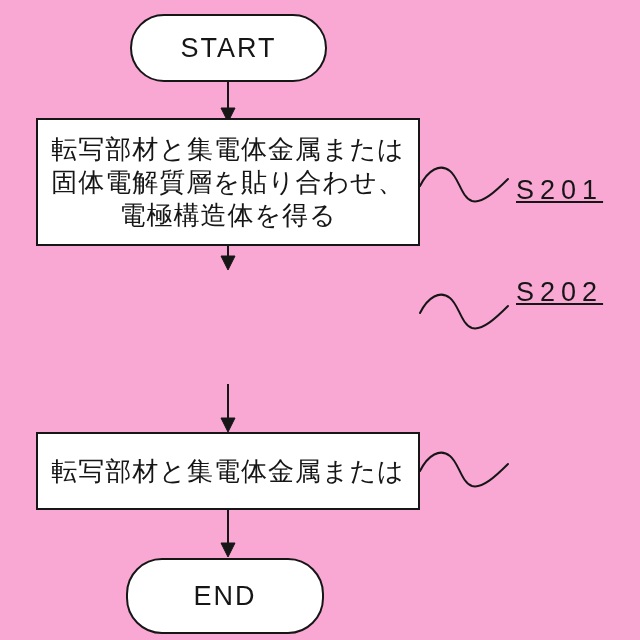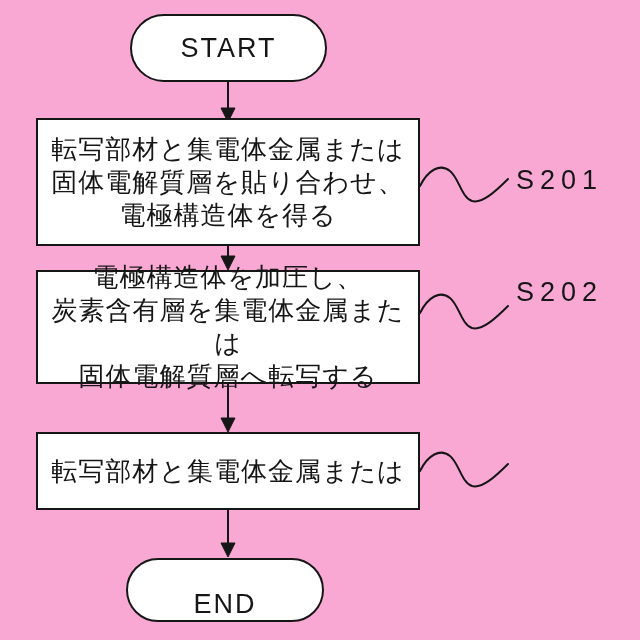--- a/index.html
+++ b/index.html
@@ -34,21 +34,21 @@
     justify-content: center;
     text-align: center;
   }
   .pill {
     border-radius: 36px;
     font-size: 27px;
     letter-spacing: 2px;
     font-weight: 400;
   }
   .pill.start { left: 130px; top: 14px;  width: 197px; height: 68px; }
-  .pill.end   { left: 126px; top: 558px; width: 198px; height: 64px; align-items: flex-end; }
+  .pill.end   { left: 126px; top: 558px; width: 198px; height: 76px; }
   .box {
     left: 36px;
     width: 384px;
     font-size: 26px;
     letter-spacing: 1px;
     line-height: 33px;
   }
   .box .box-text {
     white-space: pre-line;
   }
@@ -58,22 +58,22 @@
   .ref-label {
     position: absolute;
     left: 516px;
     width: 110px;
     height: 30px;
     line-height: 30px;
     font-size: 27px;
     letter-spacing: 6px;
     white-space: nowrap;
   }
-  .ref-label.s201 { top: 165px; }
-  .ref-label.s202 { top: 277px; }
+  .ref-label.s201 { top: 175px; text-decoration: underline; }
+  .ref-label.s202 { top: 277px; text-decoration: underline; }
   .ref-label.s203 { top: 445px; }
 </style>
 </head>
 <body>
 
 <div class="canvas">
 
   <svg class="overlay" viewBox="0 0 640 640" xmlns="http://www.w3.org/2000/svg">
 
     <g stroke="#161616" fill="#161616">
@@ -105,25 +105,20 @@
     <span>START</span>
   </div>
 
   <div class="node box step1">
     <div class="box-text">転写部材と集電体金属または
 固体電解質層を貼り合わせ、
 電極構造体を得る</div>
   </div>
   <div class="ref-label s201">S201</div>
 
-  <div class="node box step2">
-    <div class="box-text">電極構造体を加圧し、
-炭素含有層を集電体金属または
-固体電解質層へ転写する</div>
-  </div>
   <div class="ref-label s202">S202</div>
 
   <div class="node box step3">
     <div class="box-text">転写部材と集電体金属または</div>
   </div>
 
   <div class="node pill end">
     <span>END</span>
   </div>
 

